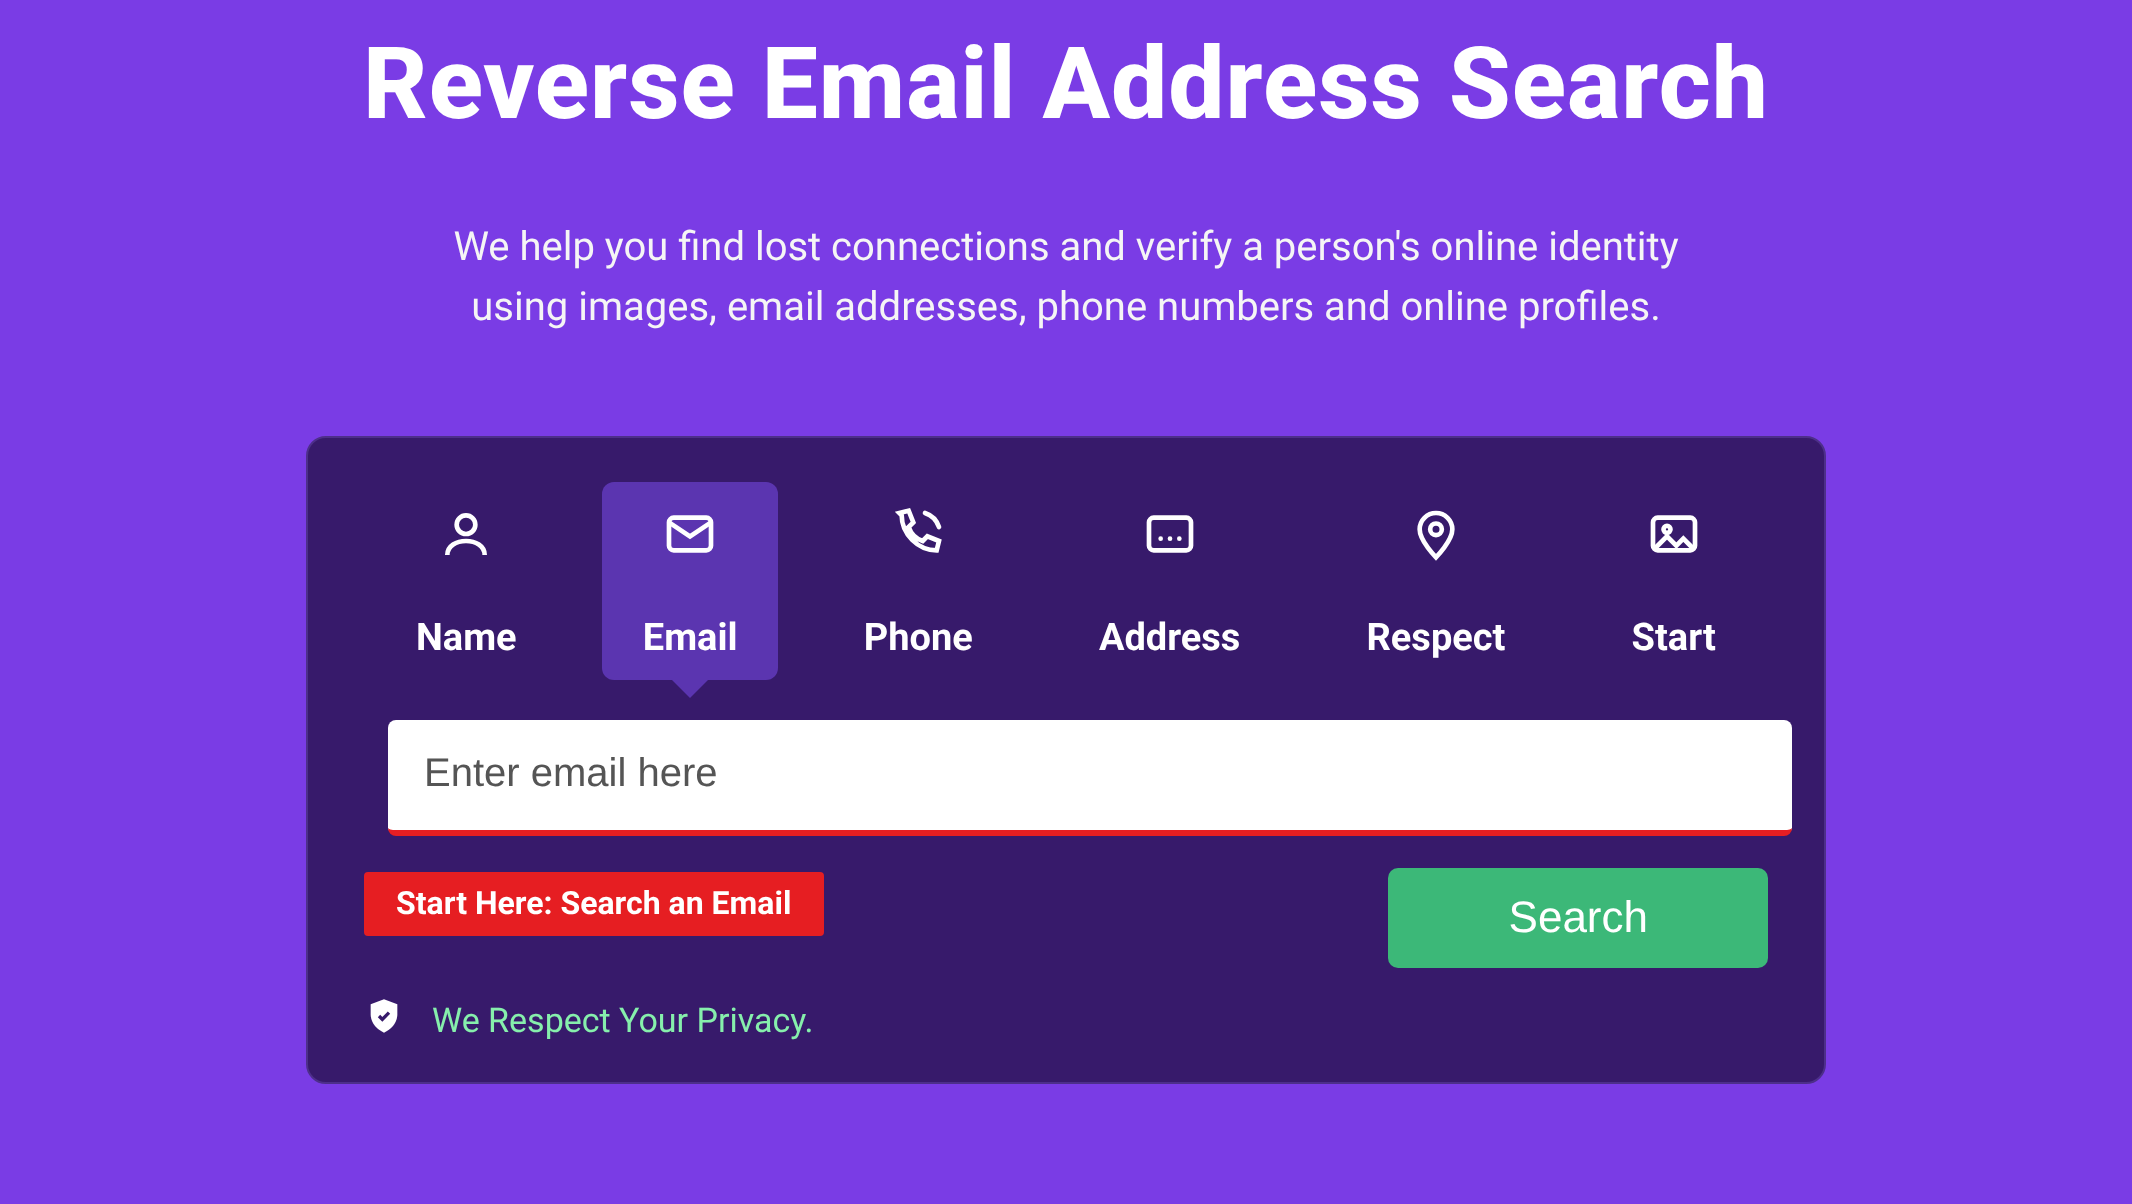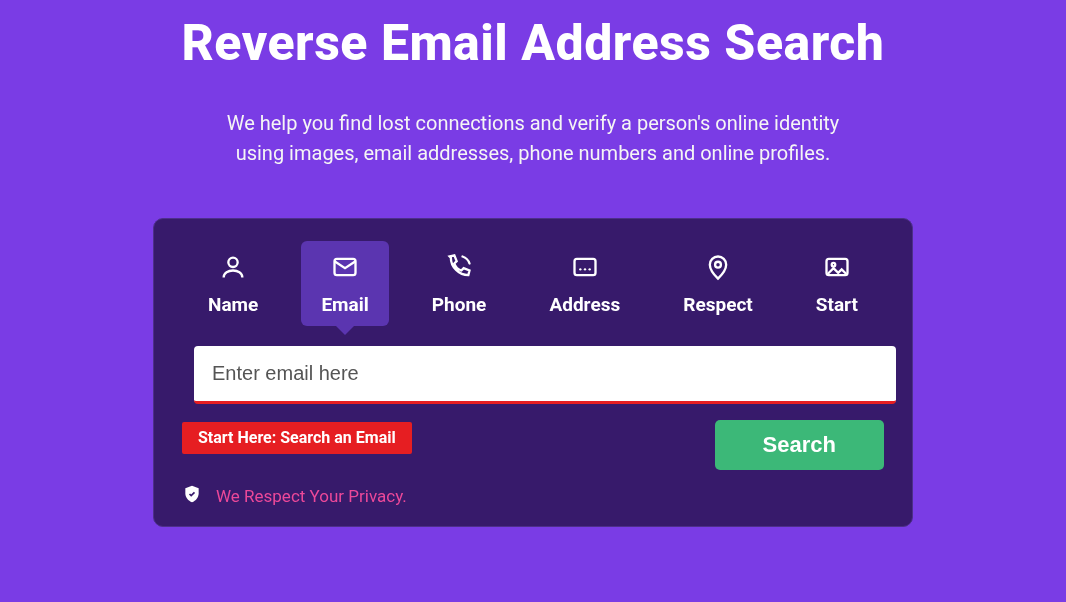--- a/index.html
+++ b/index.html
@@ -40,21 +40,21 @@
 .tabs {
   display: flex;
   justify-content: space-between;
   margin-bottom: 20px;
   padding: 0 6px;
 }
 .tab {
   display: flex;
   flex-direction: column;
   align-items: center;
-  gap: 8px;
+  gap: 22px;
   color: #ffffff;
   cursor: pointer;
   padding: 12px 20px 10px 20px;
   border-radius: 6px;
   position: relative;
 }
 .tab.active {
   background: #5b35b0;
 }
 .tab.active::after {
@@ -104,32 +104,32 @@
   font-size: 16px;
   font-weight: 700;
   padding: 6px 16px 7px 16px;
   border-radius: 2px;
   margin-top: 2px;
 }
 .search-button {
   background: #3cb878;
   color: #ffffff;
   font-size: 22px;
-  font-weight: 700;
+  font-weight: 400;
   border: none;
   border-radius: 5px;
-  padding: 12px 48px;
+  padding: 12px 60px;
   cursor: pointer;
 }
 .privacy-row {
   display: flex;
   align-items: center;
   gap: 14px;
   margin-top: 14px;
-  color: #ec4899;
+  color: #86efac;
   font-size: 17px;
 }
 .privacy-row svg { width: 20px; height: 20px; fill: #ffffff; }
 </style>
 </head>
 <body>
 
 <h1 class="title">Reverse Email Address Search</h1>
 <p class="subtitle">We help you find lost connections and verify a person's online identity using images, email addresses, phone numbers and online profiles.</p>
 

